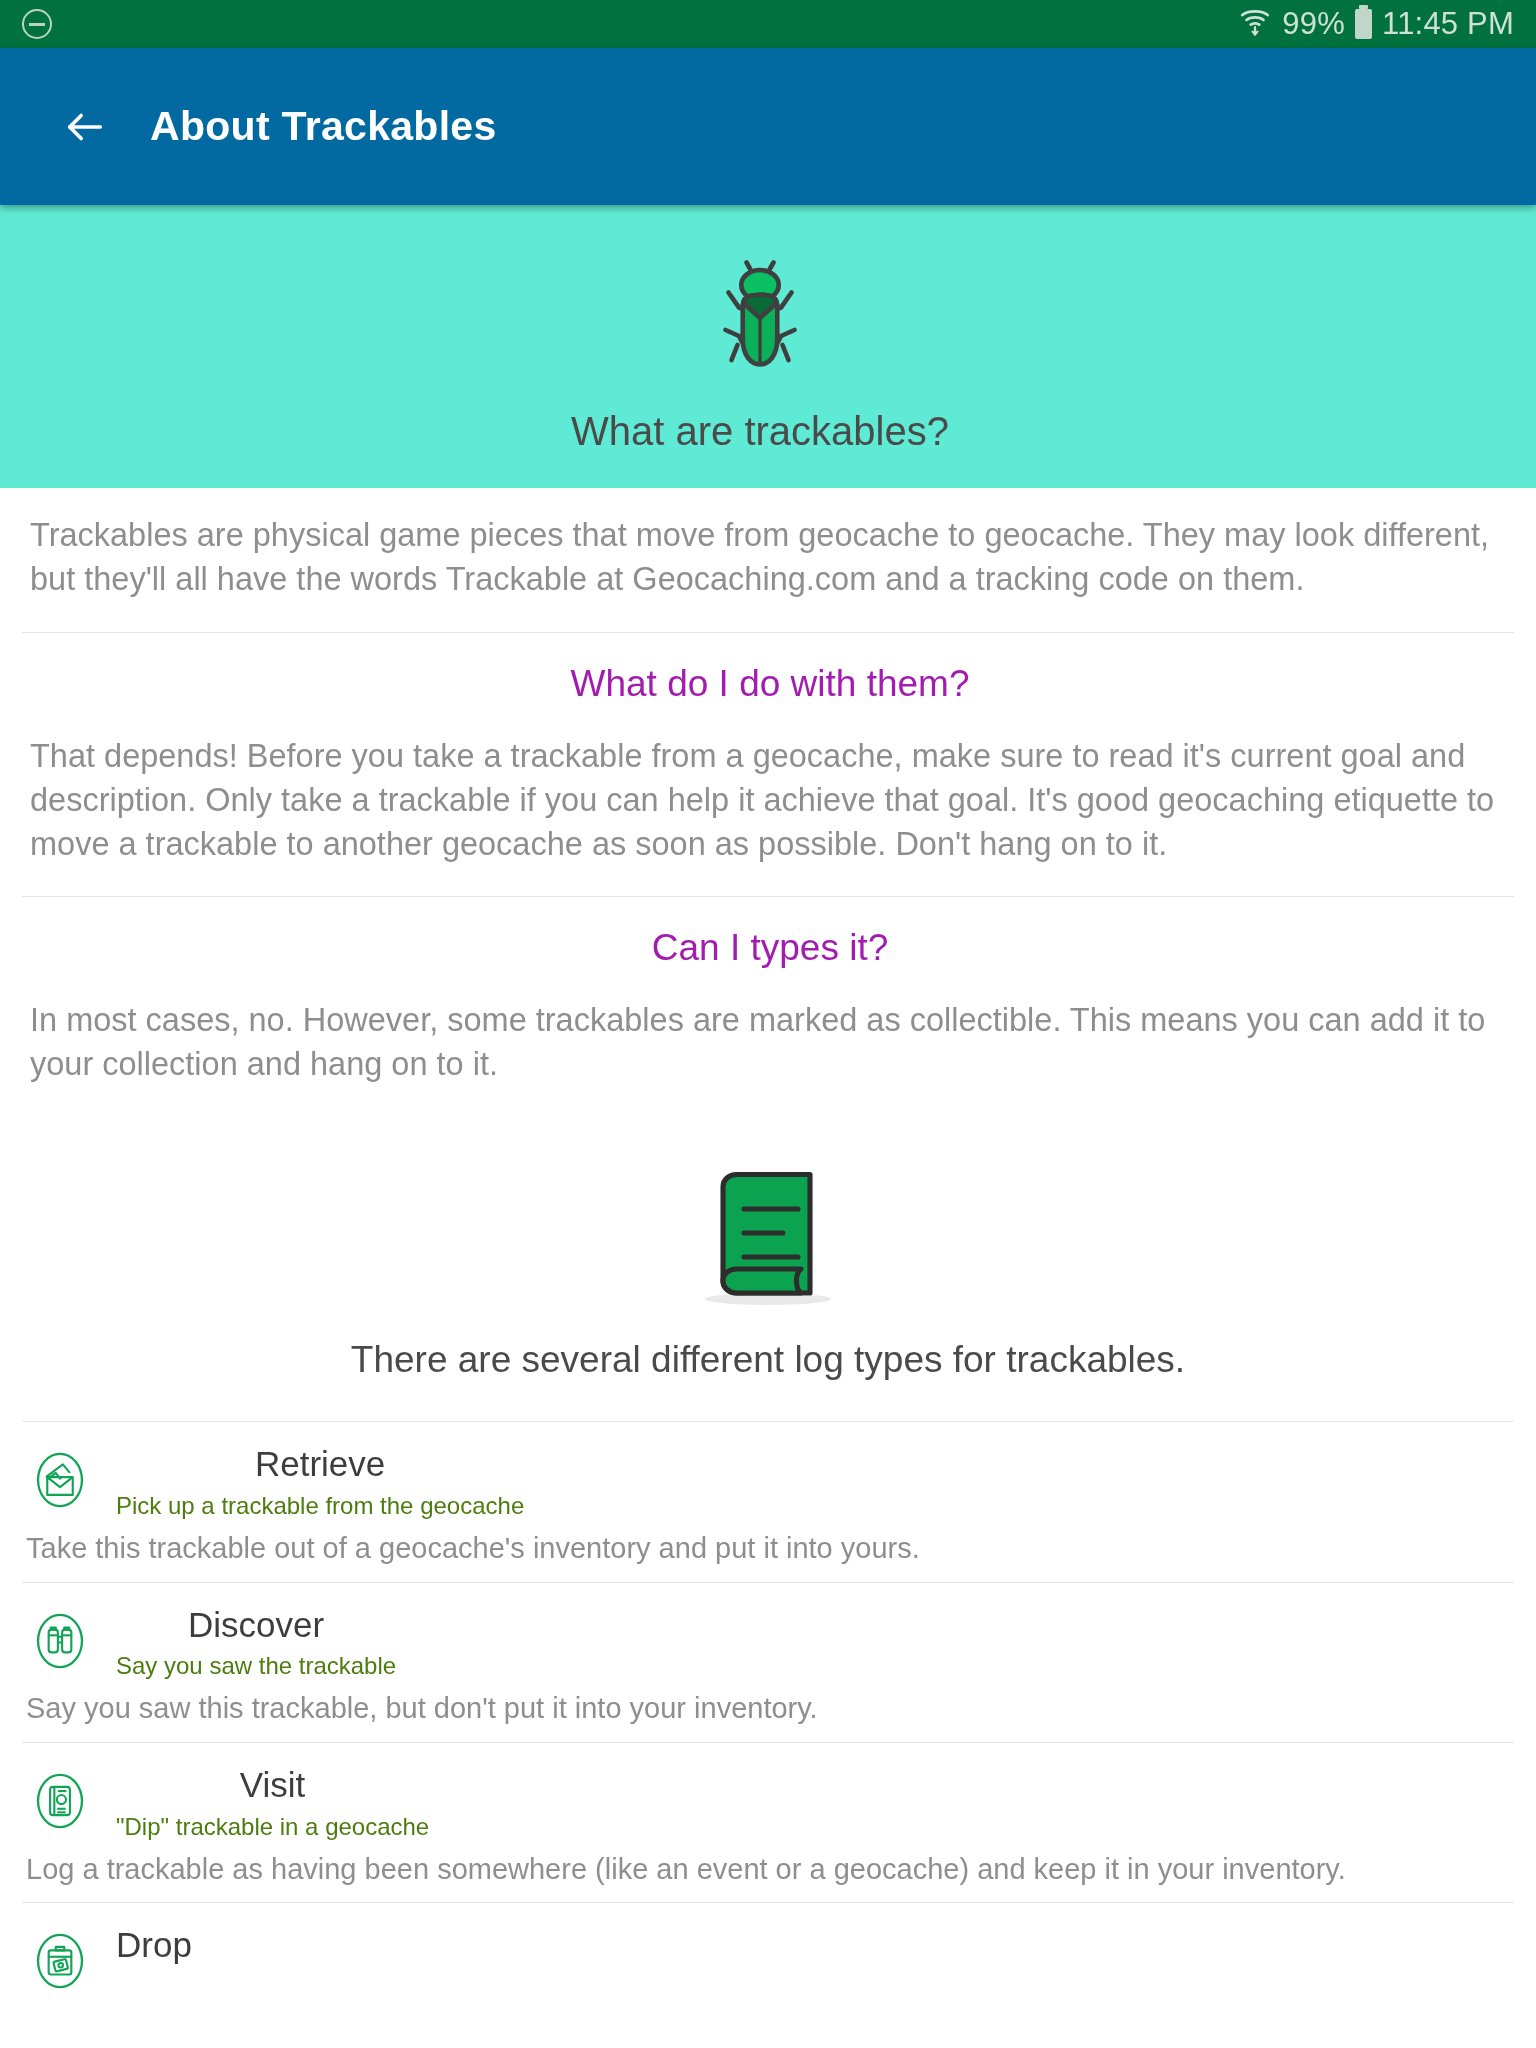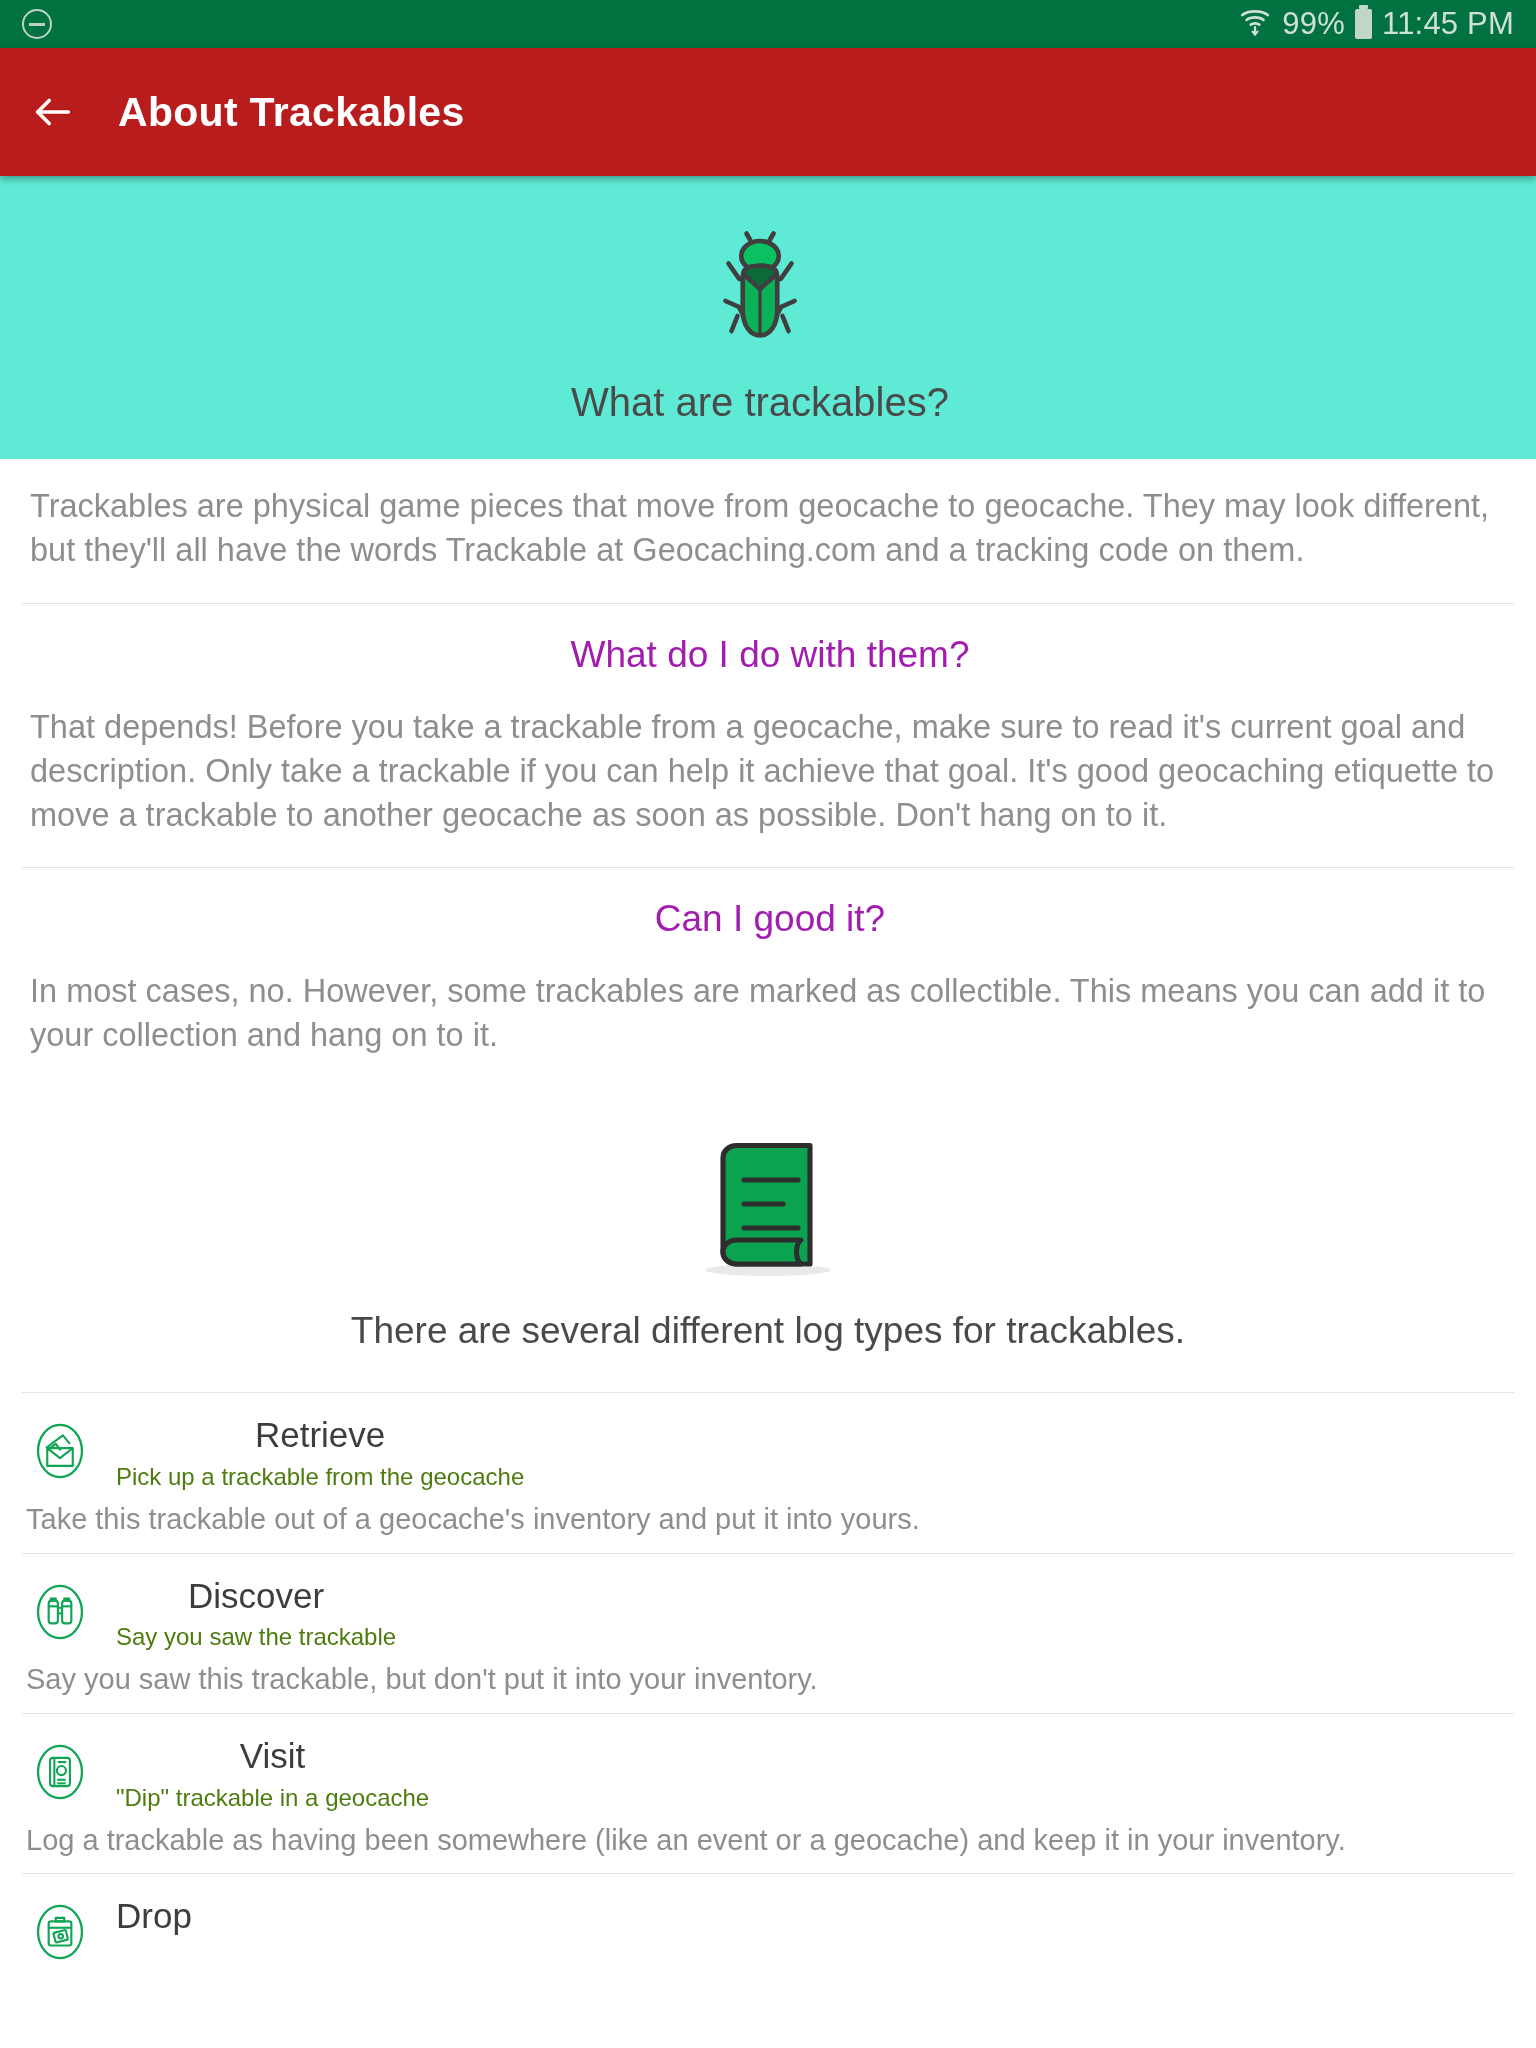--- a/index.html
+++ b/index.html
@@ -52,25 +52,25 @@
   .battery::before{
     content:"";
     position:absolute; top:-4px; left:4px;
     width:9px; height:4px; background:#bfd6c8; border-radius:1px;
   }
   .pct { font-size: 31px; }
   .clock { font-size: 31px; }
 
   
   .appbar {
-    height: 128px;
-    background: #b91c1c;
+    height: 157px;
+    background: #0369a1;
     display: flex;
     align-items: center;
-    padding-left: 30px;
+    padding-left: 62px;
     box-shadow: 0 3px 7px rgba(0,0,0,.33);
     position: relative;
     z-index: 5;
   }
   .back-arrow {
     width: 46px; height: 46px;
     position: relative;
     flex: 0 0 auto;
     cursor: pointer;
   }
@@ -222,21 +222,21 @@
 </div>
 <div class="divider"></div>
 
 <div class="faq">
   <div class="faq-q">What do I do with them?</div>
   <div class="faq-body">That depends! Before you take a trackable from a geocache, make sure to read it's current goal and description. Only take a trackable if you can help it achieve that goal. It's good geocaching etiquette to move a trackable to another geocache as soon as possible. Don't hang on to it.</div>
 </div>
 <div class="divider"></div>
 
 <div class="faq">
-  <div class="faq-q">Can I good it?</div>
+  <div class="faq-q">Can I types it?</div>
   <div class="faq-body">In most cases, no. However, some trackables are marked as collectible. This means you can add it to your collection and hang on to it.</div>
 </div>
 
 <div class="book-wrap">
   <svg width="190" height="150" viewBox="0 0 120 100">
     <ellipse cx="60" cy="92" rx="42" ry="4" fill="#e9e9e9"></ellipse>
     <path d="M34 18 C34 13, 38 10, 43 10 L92 10 L92 90 L43 90 C38 90, 34 87, 34 82 Z" fill="#ffffff"></path>
     <path d="M30 17 C30 12.5, 34 9, 39 9 L88 9 L88 88 L39 88 C34 88, 30 84.5, 30 80 Z" fill="#0ba350" stroke="#2d2d2d" stroke-width="3.4" stroke-linejoin="round"></path>
     <g stroke="#2d2d2d" stroke-width="3.4" stroke-linecap="round">
       <path d="M44 32 H80"></path>

